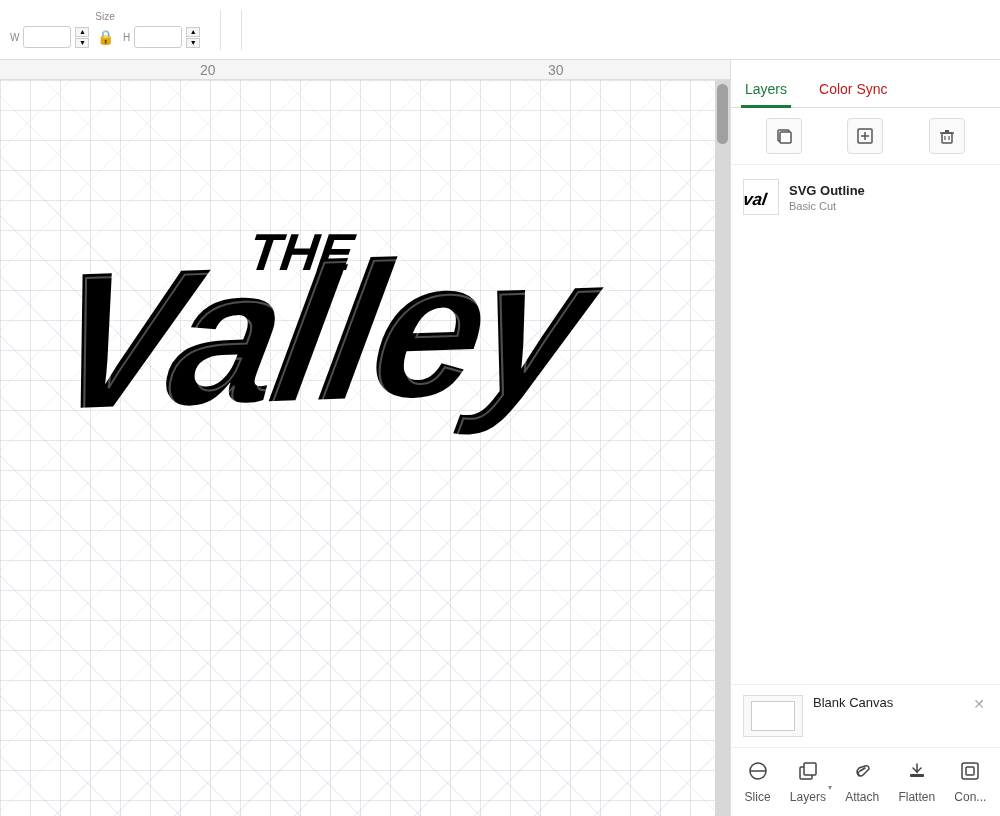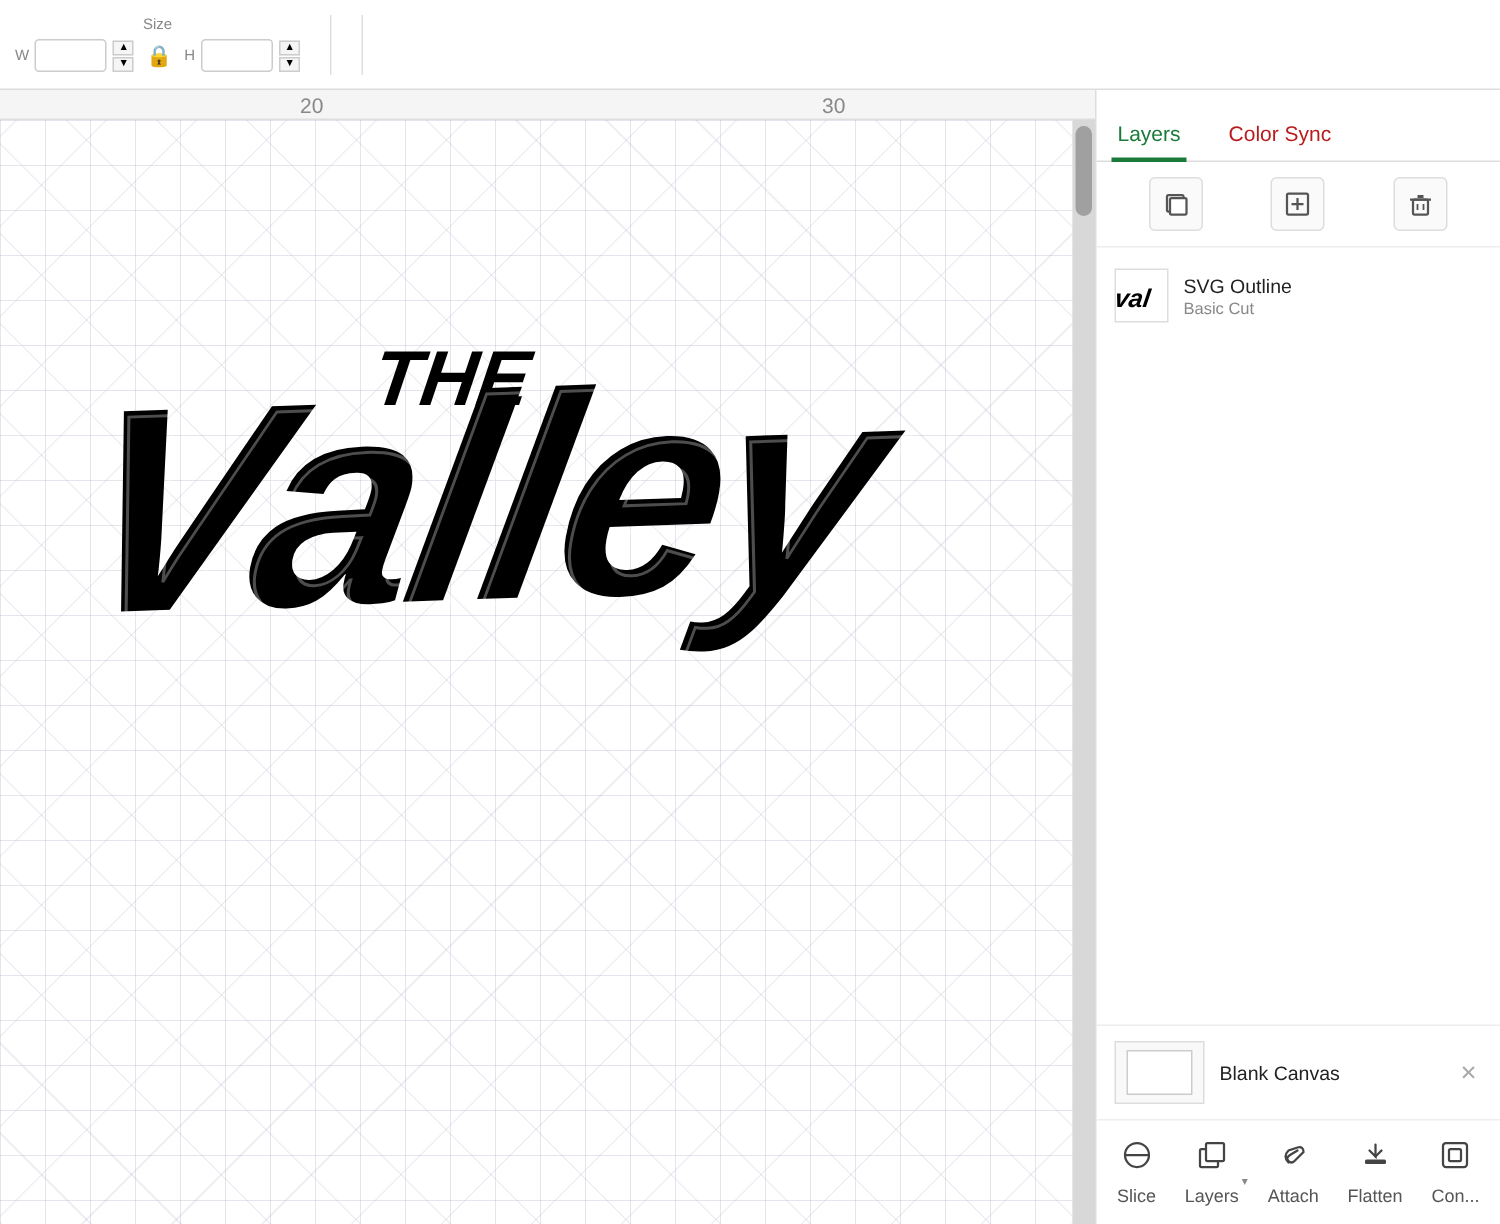--- a/index.html
+++ b/index.html
@@ -252,34 +252,33 @@
       font-weight: bold;
       overflow: hidden;
     }
     .layer-info {
       display: flex;
       flex-direction: column;
       gap: 2px;
     }
     .layer-name {
       font-size: 13px;
-      font-weight: 400;
+      font-weight: 700;
       color: #222;
     }
     .layer-type {
       font-size: 11px;
       color: #888;
     }
 
     
     .canvas-item-row {
       border-top: 1px solid #eee;
       padding: 10px 12px;
       display: flex;
-      align-items: center;
       gap: 10px;
     }
     .canvas-thumbnail {
       width: 60px;
       height: 42px;
       border: 1px solid #ddd;
       background: #f9f9f9;
       flex-shrink: 0;
       position: relative;
       display: flex;

